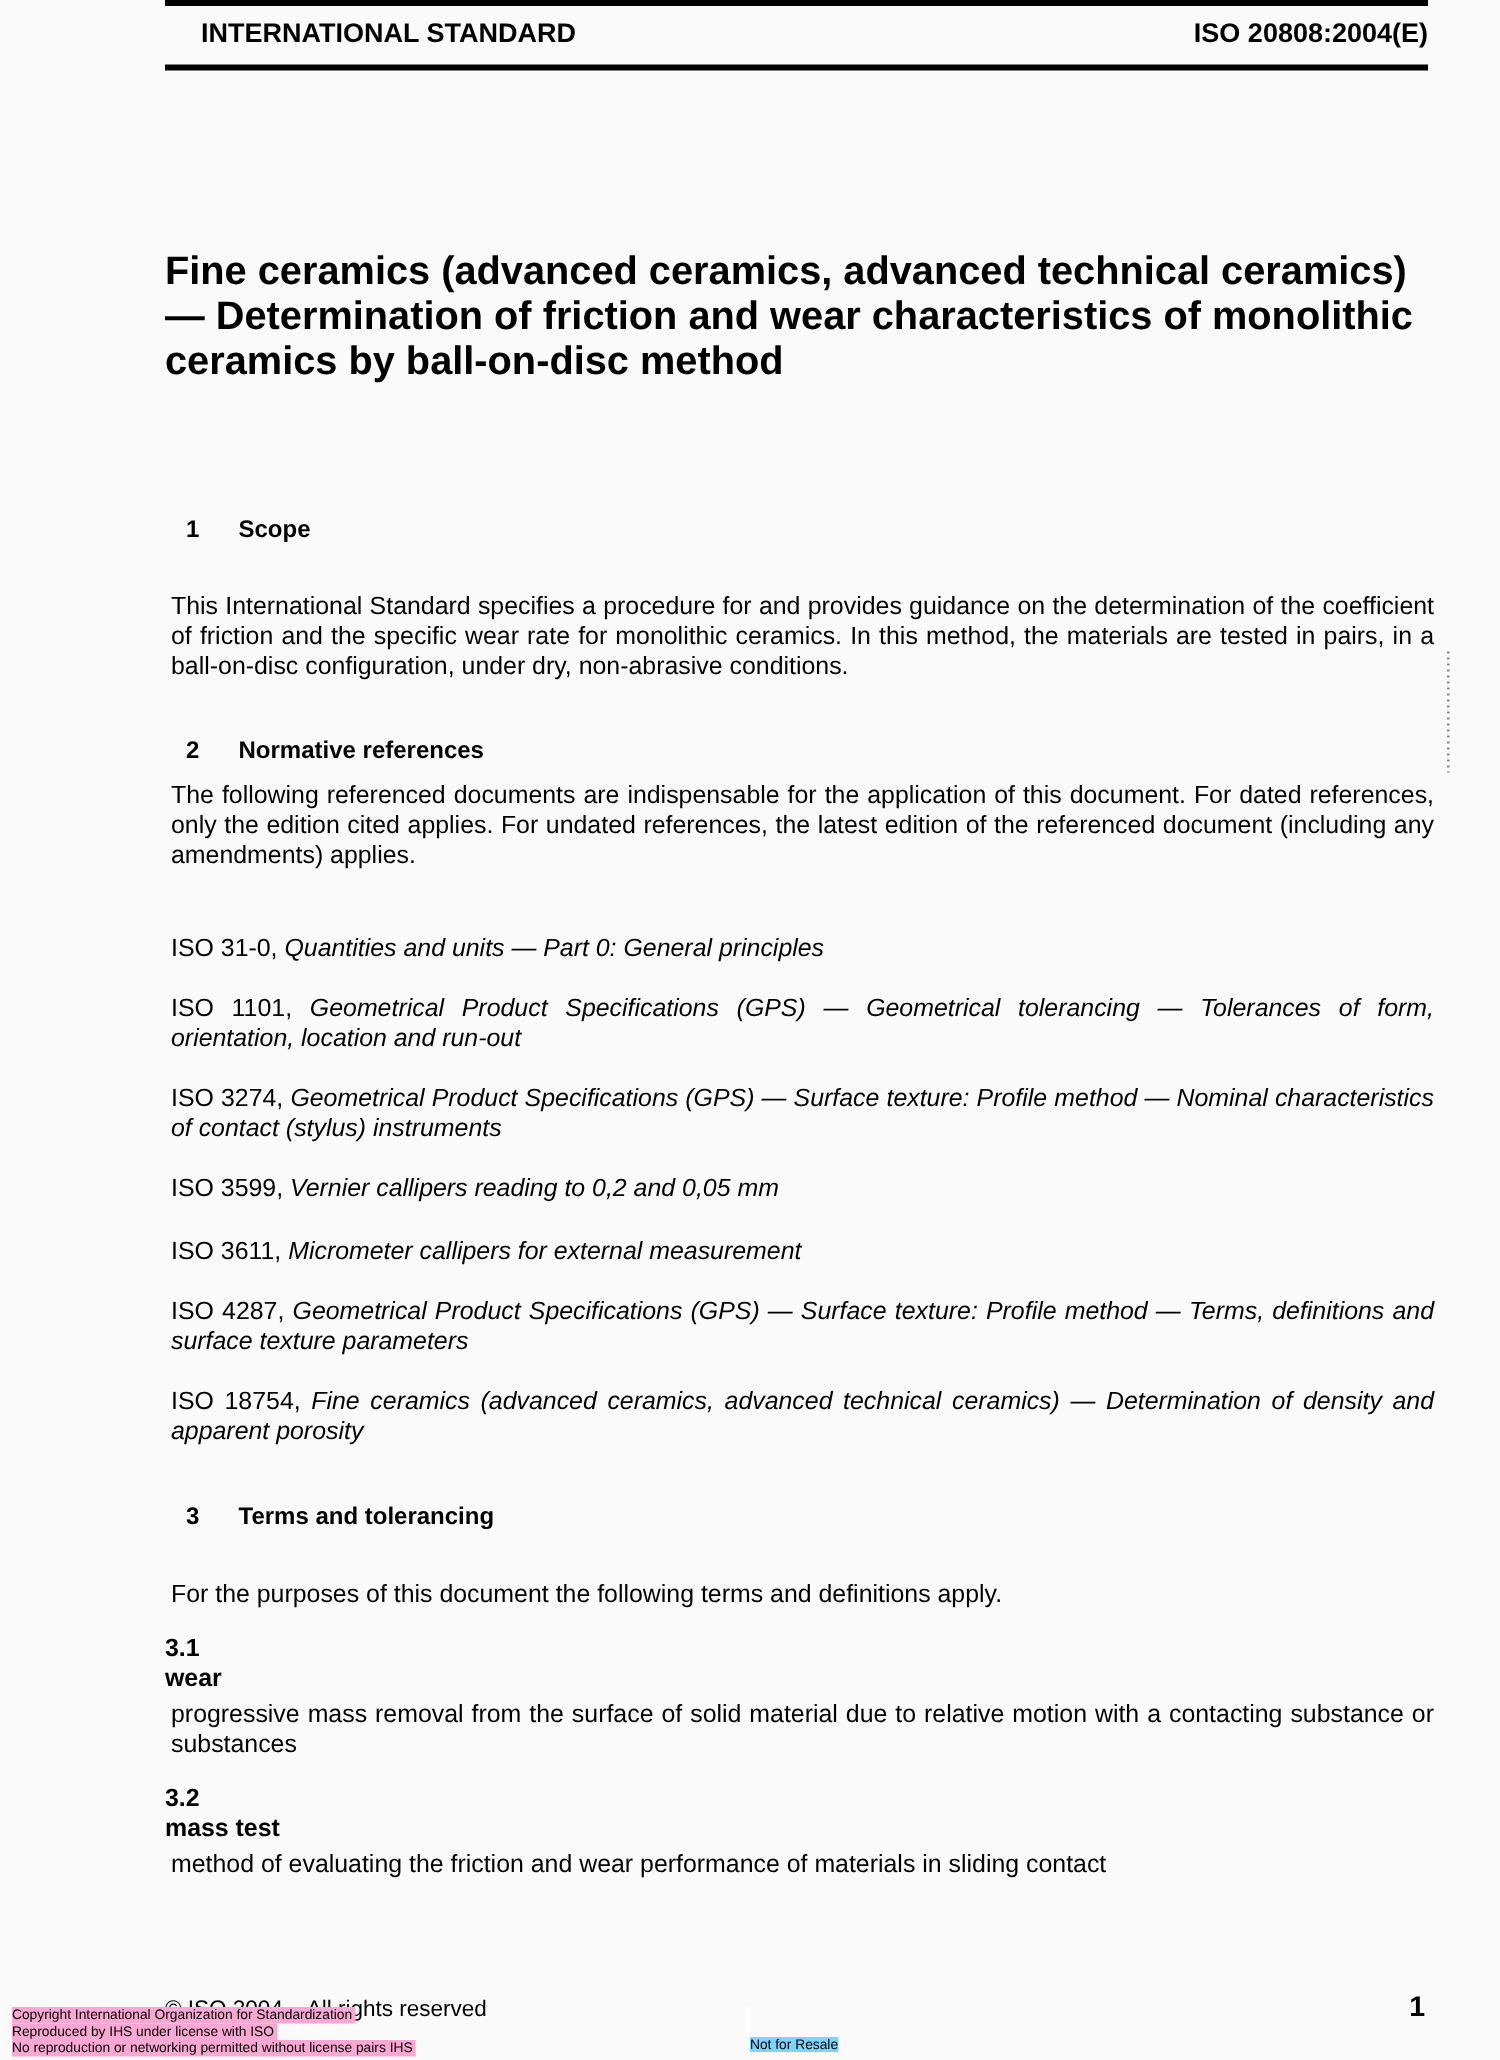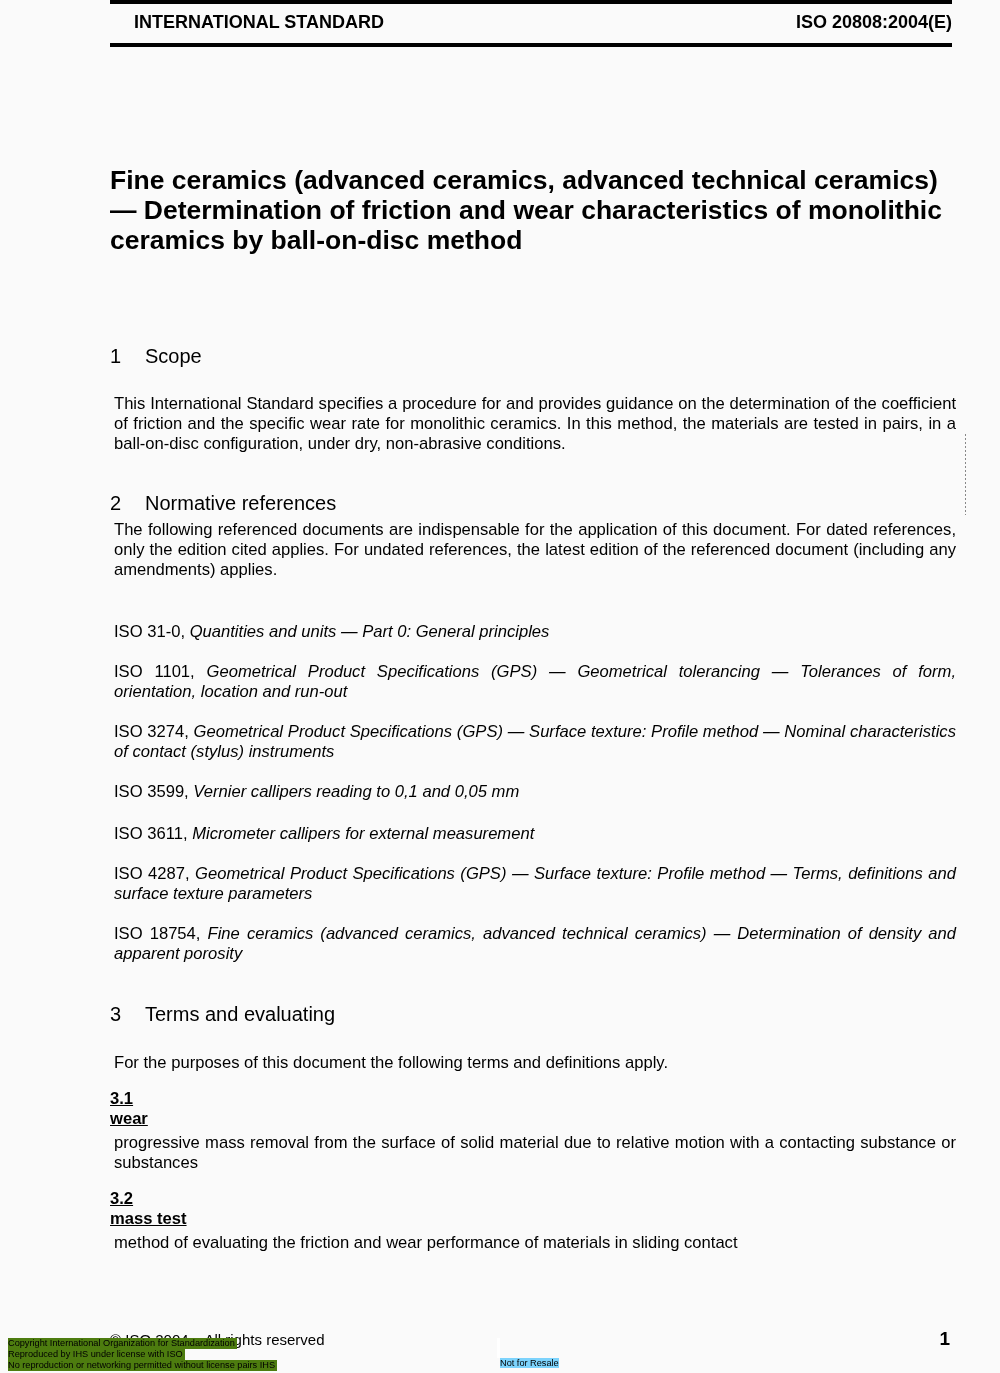--- a/index.html
+++ b/index.html
@@ -12,40 +12,40 @@
   .rule.top { top: 0; height: 4px; }
   .rule.bottom { top: 43px; height: 4px; }
   .hdr { position: absolute; top: 12px; font-size: 18px; font-weight: bold; }
   .hdr.left { left: 111px; margin-left: 23px; }
   .hdr.right { right: 48px; }
   .title {
     position: absolute; left: 110px; top: 165px; width: 850px;
     font-size: 26.5px; font-weight: bold; line-height: 30px; margin: 0;
   }
   .h1 {
-    position: absolute; left: 110px; font-size: 20px; font-weight: normal; margin: 0;
+    position: absolute; left: 124px; font-size: 16px; font-weight: bold; margin: 0;
   }
   .h1 .num { display: inline-block; width: 35px; }
   .para {
     position: absolute; left: 110px; width: 842px; font-size: 16.6px; line-height: 20px;
     text-align: justify; margin: 4px;
   }
   .para i { font-style: italic; }
-  .term-num, .term-name { position: absolute; left: 110px; font-size: 16.6px; font-weight: bold; text-decoration: underline; }
+  .term-num, .term-name { position: absolute; left: 110px; font-size: 16.6px; font-weight: bold; }
   .side-mark {
     position: absolute; left: 964px; top: 433px; width: 3px; height: 82px;
     background-image: radial-gradient(circle, #888 0.8px, transparent 1px);
     background-size: 3px 4px;
   }
   .footer-rights { position: absolute; left: 110px; top: 1331px; font-size: 15px; }
   .page-num { position: absolute; right: 50px; top: 1328px; font-size: 19px; font-weight: bold; }
   .stamp {
     position: absolute; left: 8px; top: 1338px; font-size: 9.2px; line-height: 11px;
   }
-  .stamp span { display: block; background: #4d7c0f; width: max-content; padding-right: 2px; }
+  .stamp span { display: block; background: #f9a8d4; width: max-content; padding-right: 2px; }
   .resale { position: absolute; left: 500px; top: 1358px; font-size: 9.2px; background: #7dd3fc; }
   .resale-line { position: absolute; left: 497px; top: 1338px; width: 3px; height: 20px; background: #fff; }
 </style>
 </head>
 <body>
 
 <div class="rule top"></div>
 <div class="hdr left">INTERNATIONAL STANDARD</div>
 <div class="hdr right">ISO 20808:2004(E)</div>
 <div class="rule bottom"></div>
@@ -60,27 +60,27 @@
 <div class="side-mark"></div>
 
 <h2 class="h1" style="top:492px">
   <span class="num">2</span><span>Normative references</span>
 </h2>
 <p class="para" style="top:516px">The following referenced documents are indispensable for the application of this document. For dated references, only the edition cited applies. For undated references, the latest edition of the referenced document (including any amendments) applies.</p>
 
 <p class="para" style="top:618px"><span>ISO 31-0,</span> <i>Quantities and units — Part 0: General principles</i></p>
 <p class="para" style="top:658px"><span>ISO 1101,</span> <i>Geometrical Product Specifications (GPS) — Geometrical tolerancing — Tolerances of form, orientation, location and run-out</i></p>
 <p class="para" style="top:718px"><span>ISO 3274,</span> <i>Geometrical Product Specifications (GPS) — Surface texture: Profile method — Nominal characteristics of contact (stylus) instruments</i></p>
-<p class="para" style="top:778px"><span>ISO 3599,</span> <i>Vernier callipers reading to 0,1 and 0,05 mm</i></p>
+<p class="para" style="top:778px"><span>ISO 3599,</span> <i>Vernier callipers reading to 0,2 and 0,05 mm</i></p>
 <p class="para" style="top:820px"><span>ISO 3611,</span> <i>Micrometer callipers for external measurement</i></p>
 <p class="para" style="top:860px"><span>ISO 4287,</span> <i>Geometrical Product Specifications (GPS) — Surface texture: Profile method — Terms, definitions and surface texture parameters</i></p>
 <p class="para" style="top:920px"><span>ISO 18754,</span> <i>Fine ceramics (advanced ceramics, advanced technical ceramics) — Determination of density and apparent porosity</i></p>
 
 <h2 class="h1" style="top:1003px">
-  <span class="num">3</span><span>Terms and evaluating</span>
+  <span class="num">3</span><span>Terms and tolerancing</span>
 </h2>
 <p class="para" style="top:1049px">For the purposes of this document the following terms and definitions apply.</p>
 
 <div class="term-num" style="top:1089px">3.1</div>
 <div class="term-name" style="top:1109px">wear</div>
 <p class="para" style="top:1129px">progressive mass removal from the surface of solid material due to relative motion with a contacting substance or substances</p>
 
 <div class="term-num" style="top:1189px">3.2</div>
 <div class="term-name" style="top:1209px">mass test</div>
 <p class="para" style="top:1229px">method of evaluating the friction and wear performance of materials in sliding contact</p>

